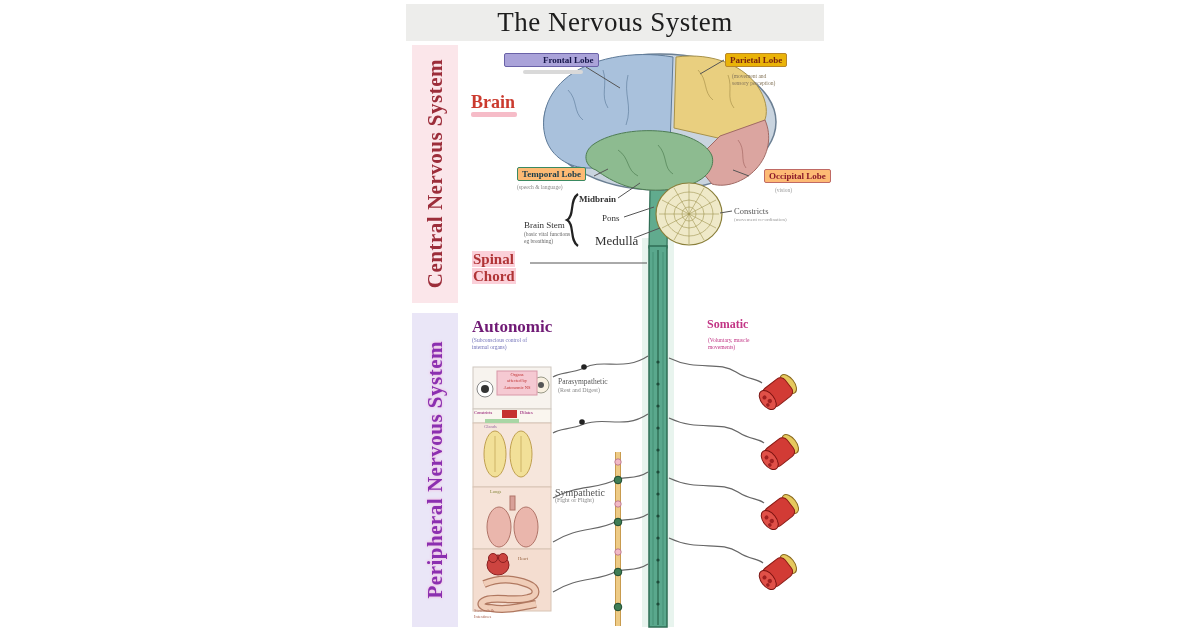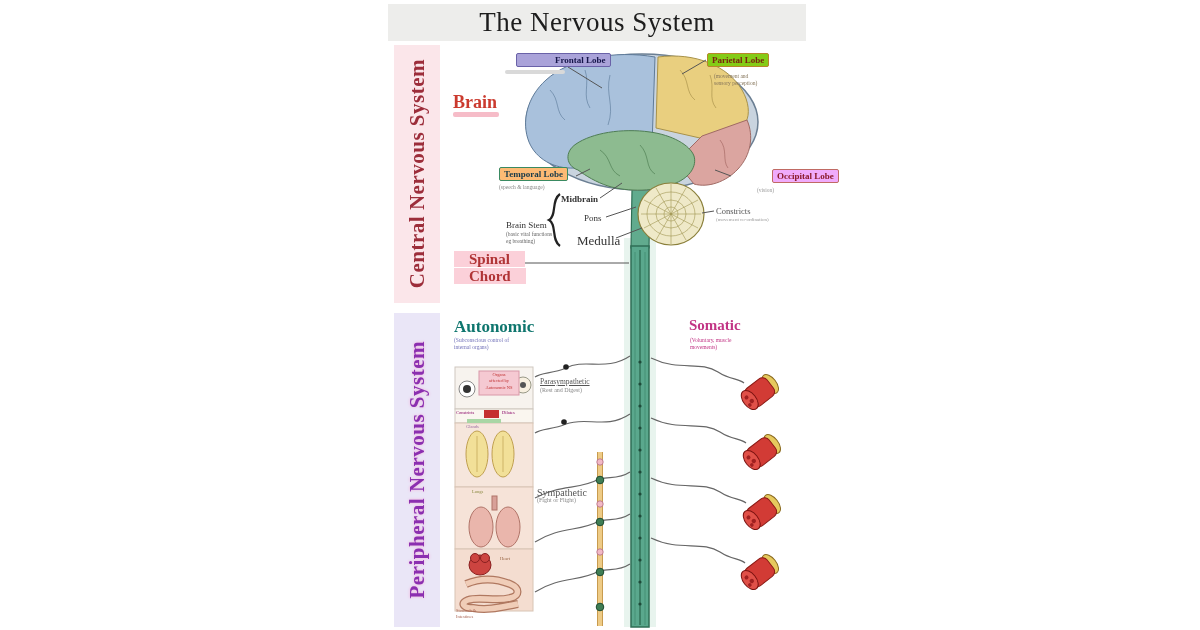--- a/index.html
+++ b/index.html
@@ -1,55 +1,55 @@
 <!DOCTYPE html>
 <html><head>
 <meta charset="utf-8">
 <style>
   html,body{margin:0;padding:0;}
   #stage{position:relative;width:987px;height:630px;background:#ffffff;overflow:hidden;
-         font-family:"Liberation Serif",serif;}
+         font-family:"Liberation Serif",serif;margin-left:18px;}
   .abs{position:absolute;}
   #title{left:388px;top:4px;width:418px;height:37px;background:#ededeb;
          display:flex;align-items:center;justify-content:center;
          font-size:27px;color:#1d1d1d;letter-spacing:.5px;}
   .band{display:flex;align-items:center;justify-content:center;}
   .band span{writing-mode:vertical-rl;transform:rotate(180deg);font-weight:bold;
              font-size:21px;letter-spacing:.5px;white-space:nowrap;}
   #cns-band{left:394px;top:45px;width:46px;height:258px;background:#fbe6ea;}
   #cns-band span{color:#9c2d3a;}
   #pns-band{left:394px;top:313px;width:46px;height:314px;background:#eae6f7;}
   #pns-band span{color:#8b2fb0;text-shadow:0 0 3px #f2aad6;}
   .lobebox{font-weight:bold;font-size:9px;padding:1px 4px;border-radius:2px;
            border:1px solid;white-space:nowrap;}
   .tiny{line-height:1.25;white-space:nowrap;}
   #brain-label{left:453px;top:92px;font-size:18px;font-weight:bold;color:#cb3a2e;}
   #brain-underbar{left:453px;top:112px;width:46px;height:5px;background:#f6bcc8;border-radius:2px;}
-  #frontal-box{left:516px;top:53px;background:#aaa3d9;border-color:#6a62a8;color:#16164a;padding-left:38px;}
+  #frontal-box{left:486px;top:53px;background:#aaa3d9;border-color:#6a62a8;color:#16164a;padding-left:38px;}
   #frontal-underbar{left:505px;top:70px;width:60px;height:4px;background:#d9d9d9;border-radius:2px;}
-  #parietal-box{left:707px;top:53px;background:#84cc16;border-color:#b8862a;color:#7a2410;text-align:right;}
+  #parietal-box{left:707px;top:53px;background:#eab308;border-color:#b8862a;color:#7a2410;text-align:right;}
   #parietal-sub{left:714px;top:73px;font-size:5.5px;color:#85755a;}
   #temporal-box{left:499px;top:167px;background:#fdba74;border-color:#3a8a62;color:#163a4a;}
   #temporal-sub{left:499px;top:184px;font-size:5.5px;color:#888;}
-  #occipital-box{left:772px;top:169px;background:#f0abfc;border-color:#c06a64;color:#8a1a2a;}
+  #occipital-box{left:746px;top:169px;background:#fdba74;border-color:#c06a64;color:#8a1a2a;}
   #occipital-sub{left:757px;top:187px;font-size:5.5px;color:#999;}
   #midbrain-label{left:561px;top:194px;font-size:9px;color:#333;font-weight:bold;}
   #pons-label{left:584px;top:213px;font-size:9px;color:#333;text-align:center;}
   #medulla-label{left:577px;top:233px;font-size:13px;color:#333;}
   #brainstem-label{left:506px;top:220px;font-size:9px;color:#333;}
   #brainstem-sub{left:506px;top:231px;font-size:5.5px;color:#666;}
   #cerebellum-label{left:716px;top:206px;font-size:8.5px;color:#555;}
   #cerebellum-sub{left:716px;top:217px;font-size:5px;color:#999;}
   #spinal-label{left:454px;top:251px;font-size:15px;font-weight:bold;color:#b03436;line-height:17px;}
-  #spinal-label em{font-style:normal;background:#fbd0d9;padding:0 15px;}
-  #autonomic-h{left:454px;top:317px;font-size:17px;font-weight:bold;color:#0f766e;}
+  #spinal-label em{font-style:normal;background:#fbd0d9;padding:0 1px;}
+  #autonomic-h{left:454px;top:317px;font-size:17px;font-weight:bold;color:#701a75;}
   #autonomic-sub{left:454px;top:337px;font-size:5.5px;color:#7070b8;}
-  #somatic-h{left:689px;top:317px;font-size:15px;font-weight:bold;color:#c23585;}
+  #somatic-h{left:689px;top:317px;font-size:12px;font-weight:bold;color:#c23585;}
   #somatic-sub{left:690px;top:337px;font-size:5.5px;color:#c23585;}
-  #parasymp-label{left:540px;top:377px;font-size:7.5px;color:#555;text-decoration:underline;}
+  #parasymp-label{left:540px;top:377px;font-size:7.5px;color:#555;}
   #parasymp-sub{left:540px;top:387px;font-size:6px;color:#888;}
   #symp-label{left:537px;top:487px;font-size:10px;color:#555;}
   #symp-sub{left:537px;top:497px;font-size:6px;color:#888;}
   #organ-key{left:480px;top:372px;width:38px;font-size:4.5px;color:#c03030;text-align:center;line-height:1.4;}
   #legend-left{left:456px;top:410px;font-size:4.5px;color:#806;}
   #legend-right{left:502px;top:410px;font-size:4.5px;color:#806;}
   #glands-label{left:466px;top:424px;font-size:4.5px;color:#9a6aa0;}
   #lungs-label{left:472px;top:489px;font-size:4.5px;color:#8a8a40;}
   #heart-label{left:500px;top:556px;font-size:4.5px;color:#996644;}
   #organ-caption{left:456px;top:608px;font-size:4.5px;color:#aa6655;}

